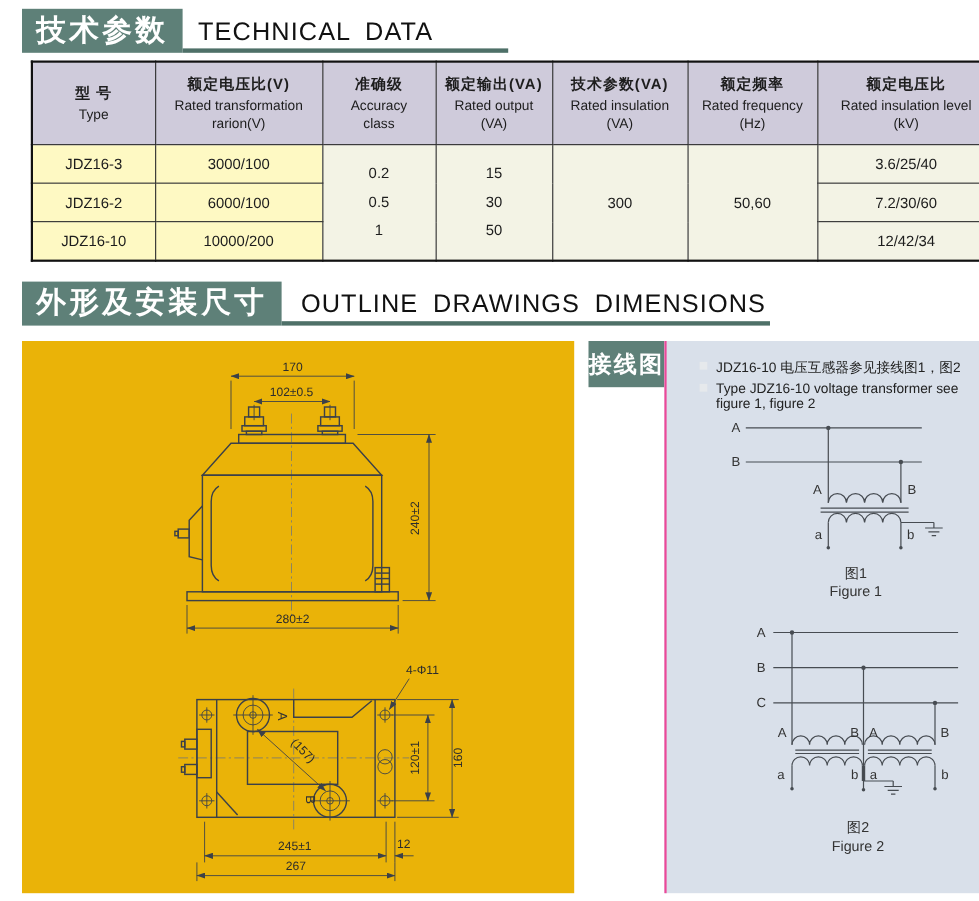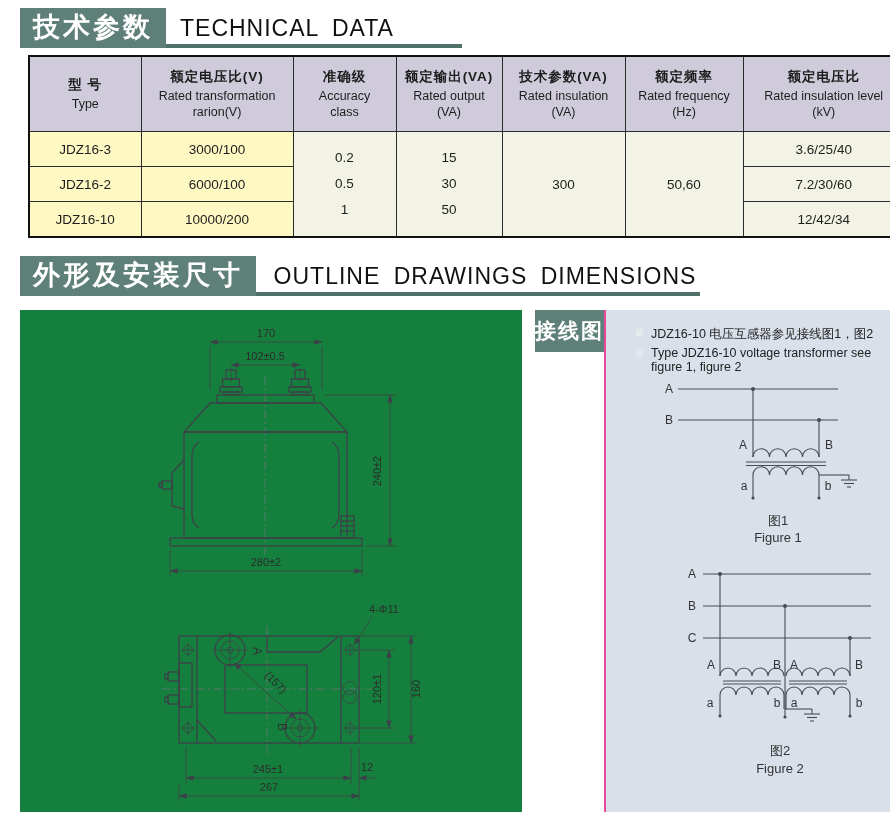--- a/index.html
+++ b/index.html
@@ -19,21 +19,21 @@
   .tbl th,.tbl td{border:1px solid #2b2b2b;text-align:center;vertical-align:middle;padding:0;}
   .tbl thead th{height:74px;background:#cfcbdb;font-weight:400;}
   .hz{font-size:13.5px;font-weight:700;letter-spacing:1px;}
   .he{font-size:12.5px;line-height:1.25;margin-top:3px;white-space:pre-line;}
   .tbl tbody td{height:34px;font-size:13.5px;}
   .c-green{background:#fef9c3;}
   .c-cream{background:#f3f3e5;}
   .stack{white-space:pre-line;line-height:26px;}
   
   .content{position:absolute;top:310px;left:8px;display:flex;gap:13px;}
-  .dpanel{width:502px;height:502px;background:#15803d;}
+  .dpanel{width:502px;height:502px;background:#eab308;}
   .dpanel svg{display:block;}
   .wpanel{width:361px;height:502px;display:flex;}
   .whead{height:42px;background:#5e8078;color:#fff;display:flex;align-items:center;
          justify-content:center;gap:9px;flex:none;}
   .whead .z{font-size:21px;font-weight:700;letter-spacing:2px;}
   .whead .e{font-size:19px;letter-spacing:3px;}
   .wbody{flex:1;background:#d9e0ea;border-left:2px solid #ec4899;padding-top:13px;overflow:hidden;}
   .note{display:flex;align-items:flex-start;gap:8px;margin:3px 0 3px 30px;font-size:12.5px;color:#222;}
   .bullet{width:7px;height:7px;background:#e6e9ec;margin-top:3px;flex:none;}
   

